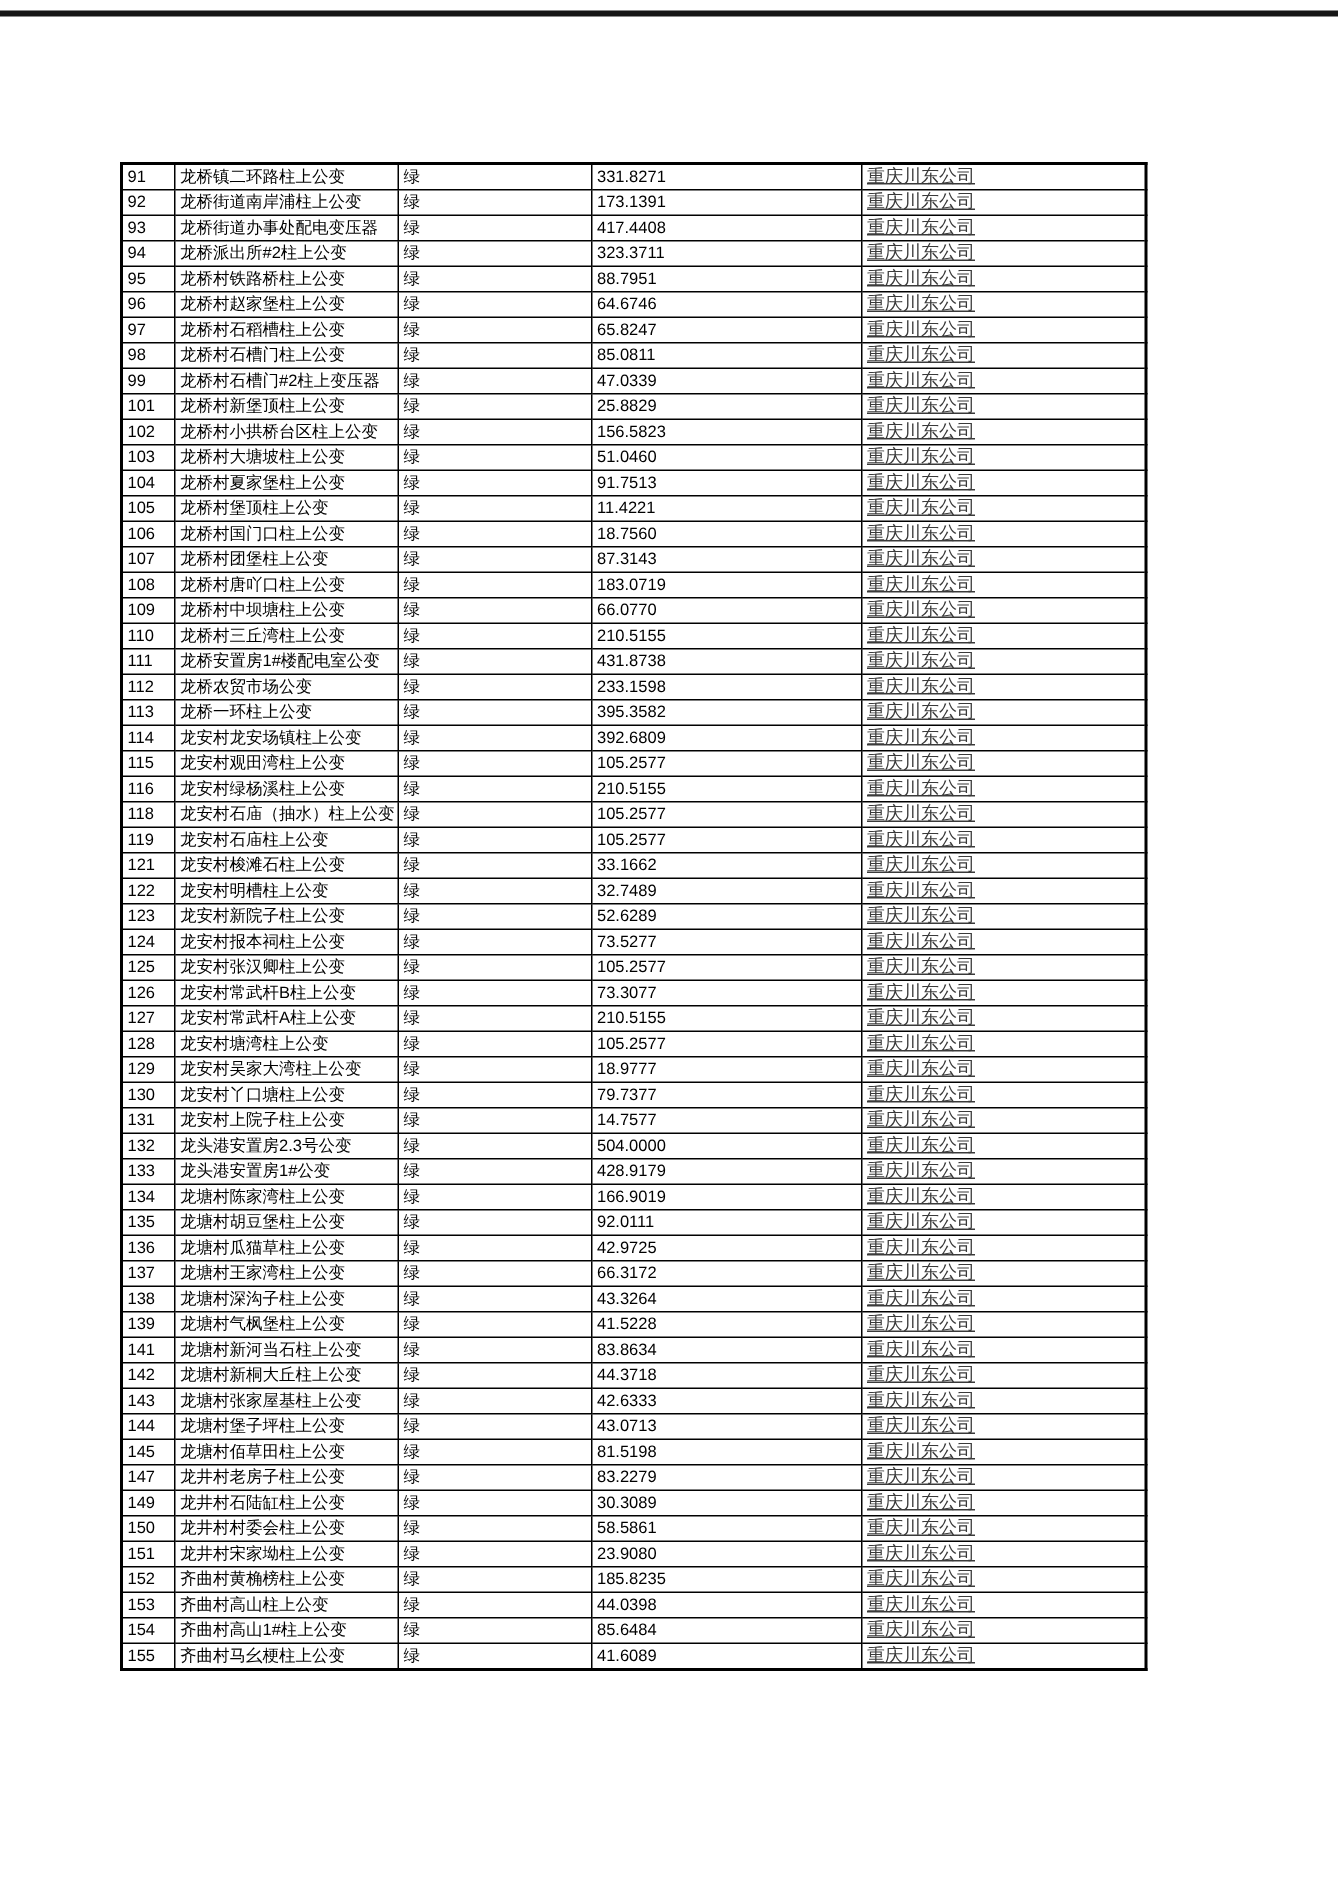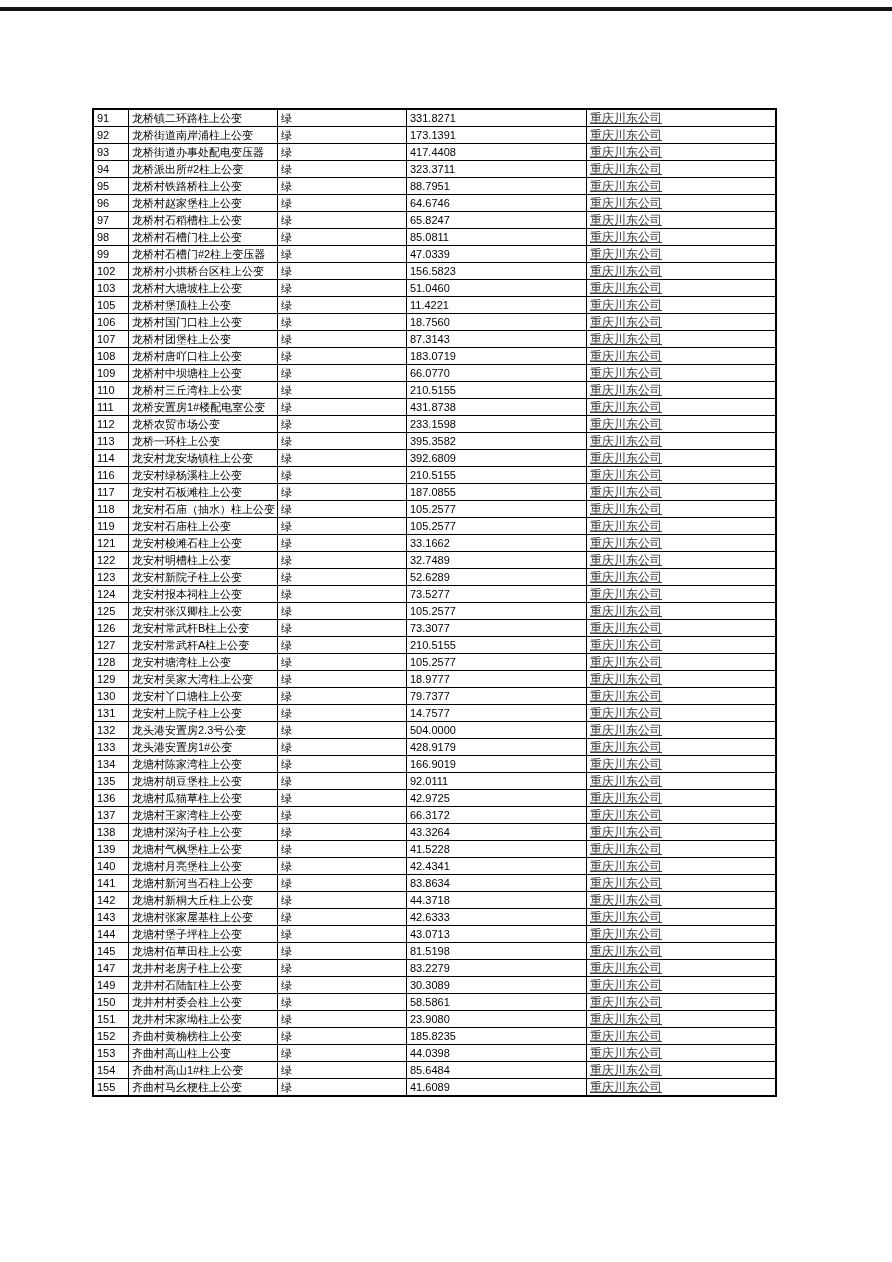--- a/index.html
+++ b/index.html
@@ -22,21 +22,20 @@
     height: 4px;
     background: #161616;
   }
   table.data-table {
     position: absolute;
     left: 80px;
     top: 108px;
     border-collapse: collapse;
     table-layout: fixed;
     border: 2px solid #000;
-    margin-left: 12px;
   }
   table.data-table td {
     border: 1px solid #000;
     height: 16px;
     padding: 0 2px 0 3px;
     font-size: 11px;
     line-height: 13px;
     overflow: hidden;
     white-space: nowrap;
     color: #000;
@@ -118,34 +117,48 @@
         <td class="c-comp"><span class="company-link">重庆川东公司</span></td>
       </tr>
       <tr>
         <td class="c-idx">99</td>
         <td class="c-name">龙桥村石槽门#2柱上变压器</td>
         <td class="c-status">绿</td>
         <td class="c-value">47.0339</td>
         <td class="c-comp"><span class="company-link">重庆川东公司</span></td>
       </tr>
       <tr>
+        <td class="c-idx">101</td>
+        <td class="c-name">龙桥村新堡顶柱上公变</td>
+        <td class="c-status">绿</td>
+        <td class="c-value">25.8829</td>
+        <td class="c-comp"><span class="company-link">重庆川东公司</span></td>
+      </tr>
+      <tr>
         <td class="c-idx">102</td>
         <td class="c-name">龙桥村小拱桥台区柱上公变</td>
         <td class="c-status">绿</td>
         <td class="c-value">156.5823</td>
         <td class="c-comp"><span class="company-link">重庆川东公司</span></td>
       </tr>
       <tr>
         <td class="c-idx">103</td>
         <td class="c-name">龙桥村大塘坡柱上公变</td>
         <td class="c-status">绿</td>
         <td class="c-value">51.0460</td>
         <td class="c-comp"><span class="company-link">重庆川东公司</span></td>
       </tr>
       <tr>
+        <td class="c-idx">104</td>
+        <td class="c-name">龙桥村夏家堡柱上公变</td>
+        <td class="c-status">绿</td>
+        <td class="c-value">91.7513</td>
+        <td class="c-comp"><span class="company-link">重庆川东公司</span></td>
+      </tr>
+      <tr>
         <td class="c-idx">105</td>
         <td class="c-name">龙桥村堡顶柱上公变</td>
         <td class="c-status">绿</td>
         <td class="c-value">11.4221</td>
         <td class="c-comp"><span class="company-link">重庆川东公司</span></td>
       </tr>
       <tr>
         <td class="c-idx">106</td>
         <td class="c-name">龙桥村国门口柱上公变</td>
         <td class="c-status">绿</td>
@@ -202,34 +215,34 @@
         <td class="c-comp"><span class="company-link">重庆川东公司</span></td>
       </tr>
       <tr>
         <td class="c-idx">114</td>
         <td class="c-name">龙安村龙安场镇柱上公变</td>
         <td class="c-status">绿</td>
         <td class="c-value">392.6809</td>
         <td class="c-comp"><span class="company-link">重庆川东公司</span></td>
       </tr>
       <tr>
+        <td class="c-idx">115</td>
+        <td class="c-name">龙安村观田湾柱上公变</td>
+        <td class="c-status">绿</td>
+        <td class="c-value">105.2577</td>
+        <td class="c-comp"><span class="company-link">重庆川东公司</span></td>
+      </tr>
+      <tr>
         <td class="c-idx">116</td>
         <td class="c-name">龙安村绿杨溪柱上公变</td>
         <td class="c-status">绿</td>
         <td class="c-value">210.5155</td>
         <td class="c-comp"><span class="company-link">重庆川东公司</span></td>
       </tr>
       <tr>
-        <td class="c-idx">117</td>
-        <td class="c-name">龙安村石板滩柱上公变</td>
-        <td class="c-status">绿</td>
-        <td class="c-value">187.0855</td>
-        <td class="c-comp"><span class="company-link">重庆川东公司</span></td>
-      </tr>
-      <tr>
         <td class="c-idx">118</td>
         <td class="c-name">龙安村石庙（抽水）柱上公变</td>
         <td class="c-status">绿</td>
         <td class="c-value">105.2577</td>
         <td class="c-comp"><span class="company-link">重庆川东公司</span></td>
       </tr>
       <tr>
         <td class="c-idx">119</td>
         <td class="c-name">龙安村石庙柱上公变</td>
         <td class="c-status">绿</td>
@@ -360,27 +373,20 @@
         <td class="c-name">龙塘村深沟子柱上公变</td>
         <td class="c-status">绿</td>
         <td class="c-value">43.3264</td>
         <td class="c-comp"><span class="company-link">重庆川东公司</span></td>
       </tr>
       <tr>
         <td class="c-idx">139</td>
         <td class="c-name">龙塘村气枫堡柱上公变</td>
         <td class="c-status">绿</td>
         <td class="c-value">41.5228</td>
-        <td class="c-comp"><span class="company-link">重庆川东公司</span></td>
-      </tr>
-      <tr>
-        <td class="c-idx">140</td>
-        <td class="c-name">龙塘村月亮堡柱上公变</td>
-        <td class="c-status">绿</td>
-        <td class="c-value">42.4341</td>
         <td class="c-comp"><span class="company-link">重庆川东公司</span></td>
       </tr>
       <tr>
         <td class="c-idx">141</td>
         <td class="c-name">龙塘村新河当石柱上公变</td>
         <td class="c-status">绿</td>
         <td class="c-value">83.8634</td>
         <td class="c-comp"><span class="company-link">重庆川东公司</span></td>
       </tr>
       <tr>

